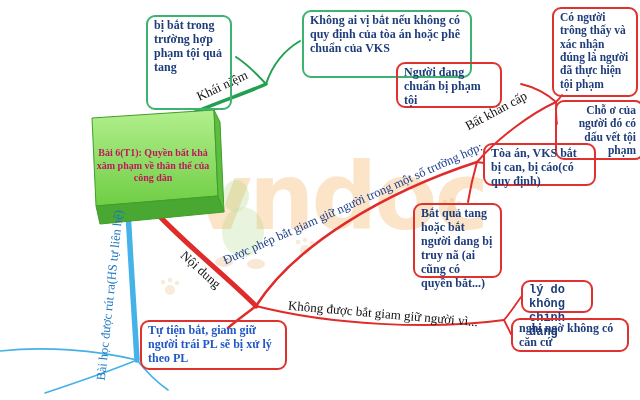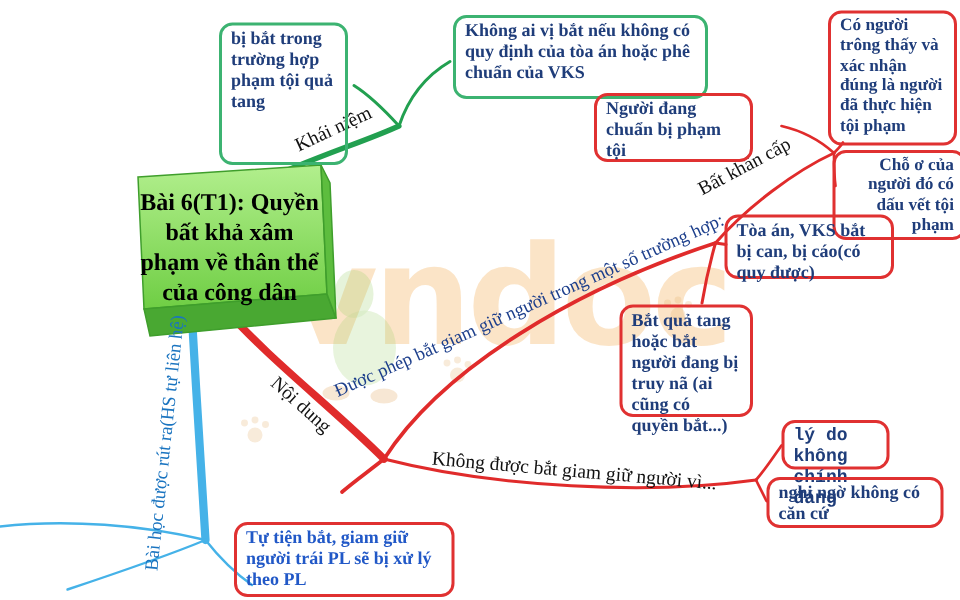--- a/index.html
+++ b/index.html
@@ -28,21 +28,21 @@
   .blabel{
     position:absolute;text-align:center;font-size:13px;color:#111;
     white-space:nowrap;line-height:1;
   }
   .blabel.navy{color:#1d3f8c;}
   .blabel.blue{color:#1a74c0;}
   
   #center-label{
     position:absolute;left:90px;top:124px;width:126px;height:84px;
     display:flex;align-items:center;justify-content:center;text-align:center;
-    font-weight:bold;font-size:16px;line-height:1.25;color:#000000;
+    font-weight:bold;font-size:10px;line-height:1.25;color:#be185d;
   }
 </style>
 </head>
 <body>
 
 <div id="canvas">
 
   <div id="watermark-text">vndoc</div>
   <svg class="layer" width="640" height="400">
     <g opacity="0.4">
@@ -107,23 +107,23 @@
   <div id="center-label">Bài 6(T1): Quyền bất khả xâm phạm về thân thể của công dân</div>
 
   <div class="blabel" style="left:182px;top:79px;width:80px;transform:rotate(-25deg);">Khái niệm</div>
   <div class="blabel" style="left:163px;top:263px;width:76px;transform:rotate(42deg);">Nội dung</div>
   <div class="blabel navy" style="left:212px;top:200px;width:270px;transform:rotate(-24deg);font-size:12.5px;">Được phép bắt giam giữ người trong một số trường hợp:</div>
   <div class="blabel" style="left:448px;top:104px;width:96px;transform:rotate(-28deg);">Bất khẩn cấp</div>
   <div class="blabel" style="left:268px;top:307px;width:230px;transform:rotate(5deg);">Không được bắt giam giữ người vì...</div>
   <div class="blabel blue" style="left:-10px;top:289px;width:240px;transform:rotate(-84deg);font-size:12.5px;">Bài học được rút ra(HS tự liên hệ)</div>
 
   <div class="node green" style="left:146px;top:15px;width:86px;height:95px;">bị bắt trong trường hợp phạm tội quả tang</div>
-  <div class="node green" style="left:302px;top:10px;width:170px;height:56px;">Không ai vị bắt nếu không có quy định của tòa án hoặc phê chuẩn của VKS</div>
+  <div class="node green" style="left:302px;top:10px;width:170px;height:68px;">Không ai vị bắt nếu không có quy định của tòa án hoặc phê chuẩn của VKS</div>
   <div class="node red" style="left:396px;top:62px;width:106px;height:46px;">Người đang chuẩn bị phạm tội</div>
   <div class="node red" style="left:552px;top:7px;width:86px;height:90px;font-size:11.5px;">Có người trông thấy và xác nhận đúng là người đã thực hiện tội phạm</div>
   <div class="node red" style="left:555px;top:100px;width:89px;height:60px;font-size:11.5px;text-align:right;">Chỗ ơ của người đó có dấu vết tội phạm</div>
-  <div class="node red" style="left:483px;top:143px;width:113px;height:43px;">Tòa án, VKS bắt bị can, bị cáo(có quy được)</div>
+  <div class="node red" style="left:483px;top:143px;width:113px;height:43px;">Tòa án, VKS bắt bị can, bị cáo(có quy định)</div>
   <div class="node red" style="left:413px;top:203px;width:89px;height:75px;">Bắt quả tang hoặc bắt người đang bị truy nã (ai cũng có quyền bắt...)</div>
   <div class="node red" style="left:521px;top:280px;width:72px;height:33px;font-family:Liberation Mono, monospace;">lý do không chính đáng</div>
   <div class="node red" style="left:511px;top:318px;width:118px;height:34px;">nghi ngờ không có căn cứ</div>
-  <div class="node red blue-text" style="left:140px;top:348px;width:147px;height:50px;margin-left:16px;">Tự tiện bắt, giam giữ người trái PL sẽ bị xử lý theo PL</div>
+  <div class="node red blue-text" style="left:140px;top:320px;width:147px;height:50px;">Tự tiện bắt, giam giữ người trái PL sẽ bị xử lý theo PL</div>
 
 </div>
 
 </body></html>

